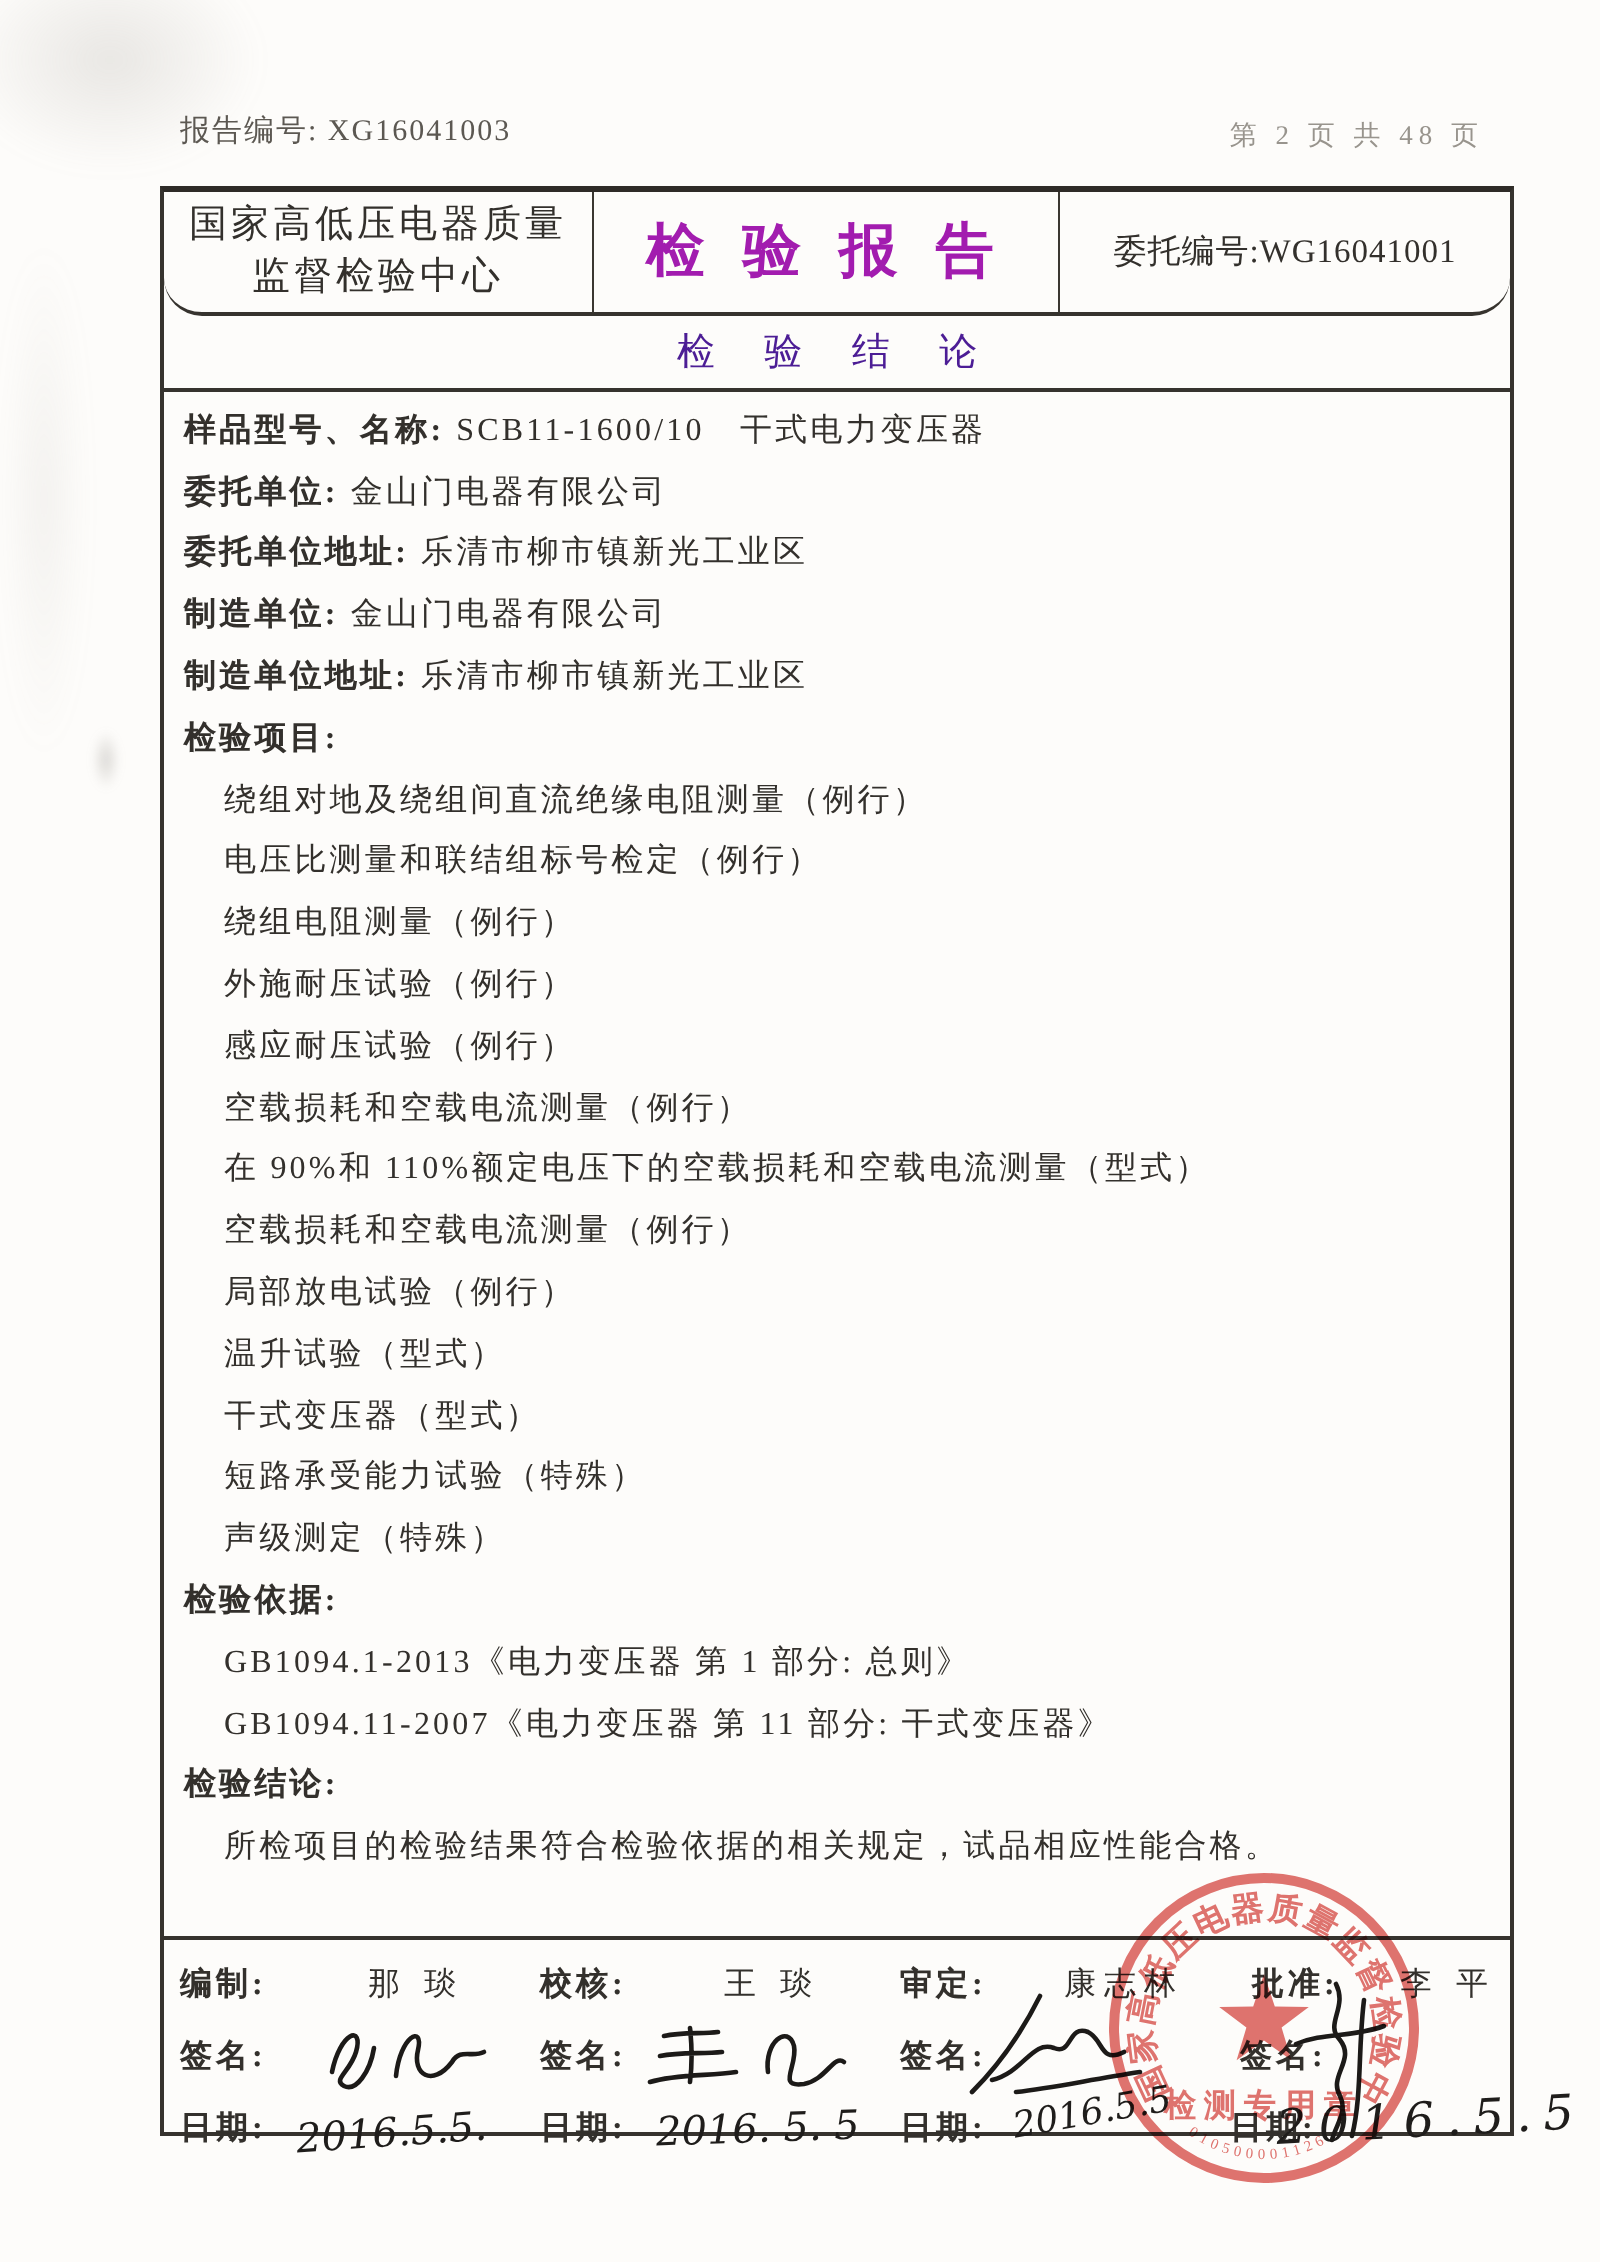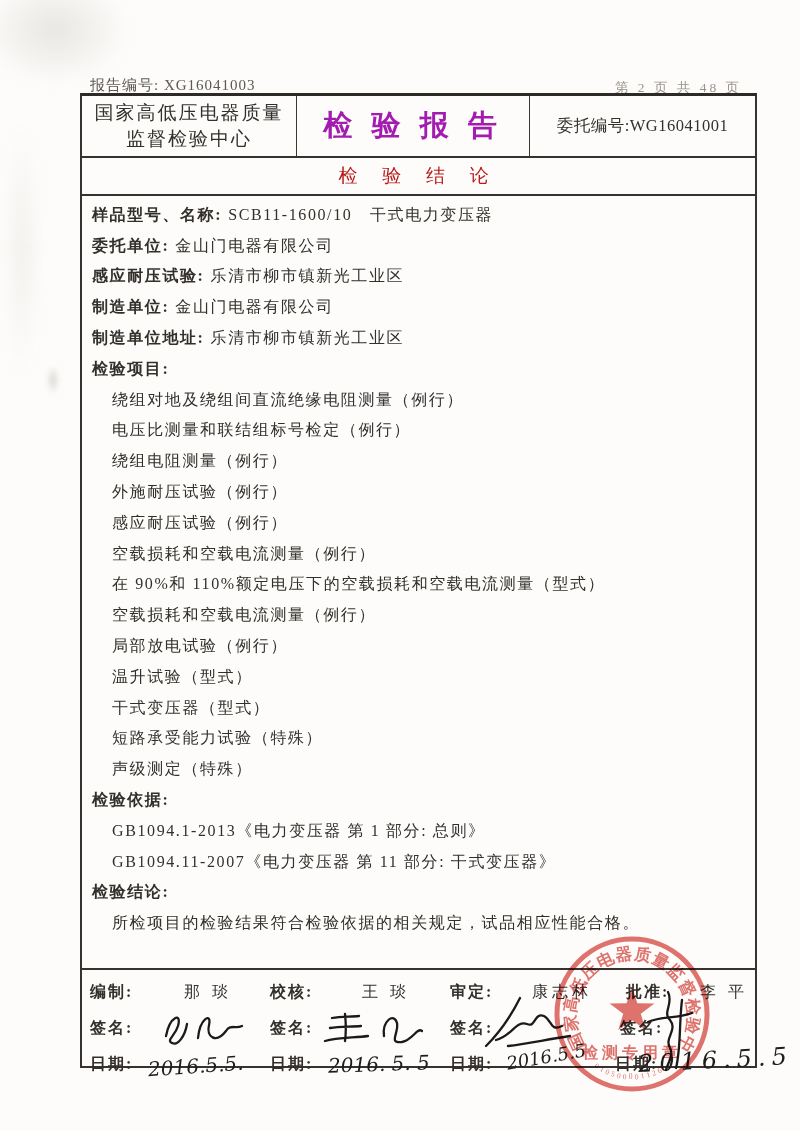--- a/index.html
+++ b/index.html
@@ -11,36 +11,36 @@
   }
   
   .smudge{position:absolute; border-radius:50%; filter:blur(6px); pointer-events:none;}
   .s1{left:-20px; top:-25px; width:150px; height:110px;
       background:radial-gradient(closest-side,rgba(140,135,128,.18),rgba(140,135,128,0));}
   .s2{left:2px; top:120px; width:40px; height:260px;
       background:radial-gradient(closest-side,rgba(150,145,138,.10),rgba(150,145,138,0));}
   .s3{left:46px; top:365px; width:14px; height:30px; filter:blur(2px);
       background:radial-gradient(closest-side,rgba(120,115,108,.25),rgba(120,115,108,0));}
 
-  .top-meta{position:absolute; left:0; top:72px; width:100%; height:26px;}
+  .top-meta{position:absolute; left:0; top:52px; width:100%; height:26px;}
   .report-no{position:absolute; left:90px; top:4px; font-size:15px; color:#5c5852; letter-spacing:1px;}
   .page-info{position:absolute; right:58px; top:7px; font-size:13.5px; color:#98948d; letter-spacing:3px;}
 
   
   .doc{position:absolute; left:80px; top:93px; width:677px; height:975px;
        border:2px solid #36332e; border-top:3.5px solid #2e2b27; box-sizing:border-box;}
-  .hdr{display:flex; height:60px; border-bottom:2px solid #36332e;}
+  .hdr{display:flex; height:60px; border-bottom:2px solid #36332e;border-radius:19px;}
   .hdr .cell{box-sizing:border-box; display:flex; align-items:center; justify-content:center;}
   .c1{width:215px; border-right:1.5px solid #3a3731; flex-direction:column; line-height:1.35;
       font-size:19px; letter-spacing:2px; text-align:center;}
   .c2{width:233px; border-right:1.5px solid #3a3731; font-size:29px; letter-spacing:6px;
       font-weight:600; color:#a21caf;}
   .c3{flex:1; font-size:16.5px; letter-spacing:.5px;}
   .sect{height:36px; border-bottom:2px solid #36332e; display:flex; align-items:center;
-        justify-content:center; font-size:19px; letter-spacing:10px; color:#b91c1c;}
+        justify-content:center; font-size:19px; letter-spacing:10px; color:#4c1d95;}
 
   .bodytext{position:relative; height:772px; padding:4px 8px 0 10px; box-sizing:border-box;}
   .line{height:30.8px; display:flex; align-items:center; font-size:16px;
         letter-spacing:1.6px; white-space:nowrap;}
   .line .lb{font-weight:600; margin-right:6px;}
   .line.head{font-weight:700;}
   .line.indent{padding-left:20px;}
 
   
   .signoff{position:relative; height:102px; border-top:2px solid #36332e; box-sizing:border-box;
@@ -88,21 +88,21 @@
     <div class="bodytext">
       <div class="line">
           <span class="lb">样品型号、名称:</span>
           <span>SCB11-1600/10　干式电力变压器</span>
         </div>
       <div class="line">
           <span class="lb">委托单位:</span>
           <span>金山门电器有限公司</span>
         </div>
       <div class="line">
-          <span class="lb">感应耐压试验:</span>
+          <span class="lb">委托单位地址:</span>
           <span>乐清市柳市镇新光工业区</span>
         </div>
       <div class="line">
           <span class="lb">制造单位:</span>
           <span>金山门电器有限公司</span>
         </div>
       <div class="line">
           <span class="lb">制造单位地址:</span>
           <span>乐清市柳市镇新光工业区</span>
         </div>

